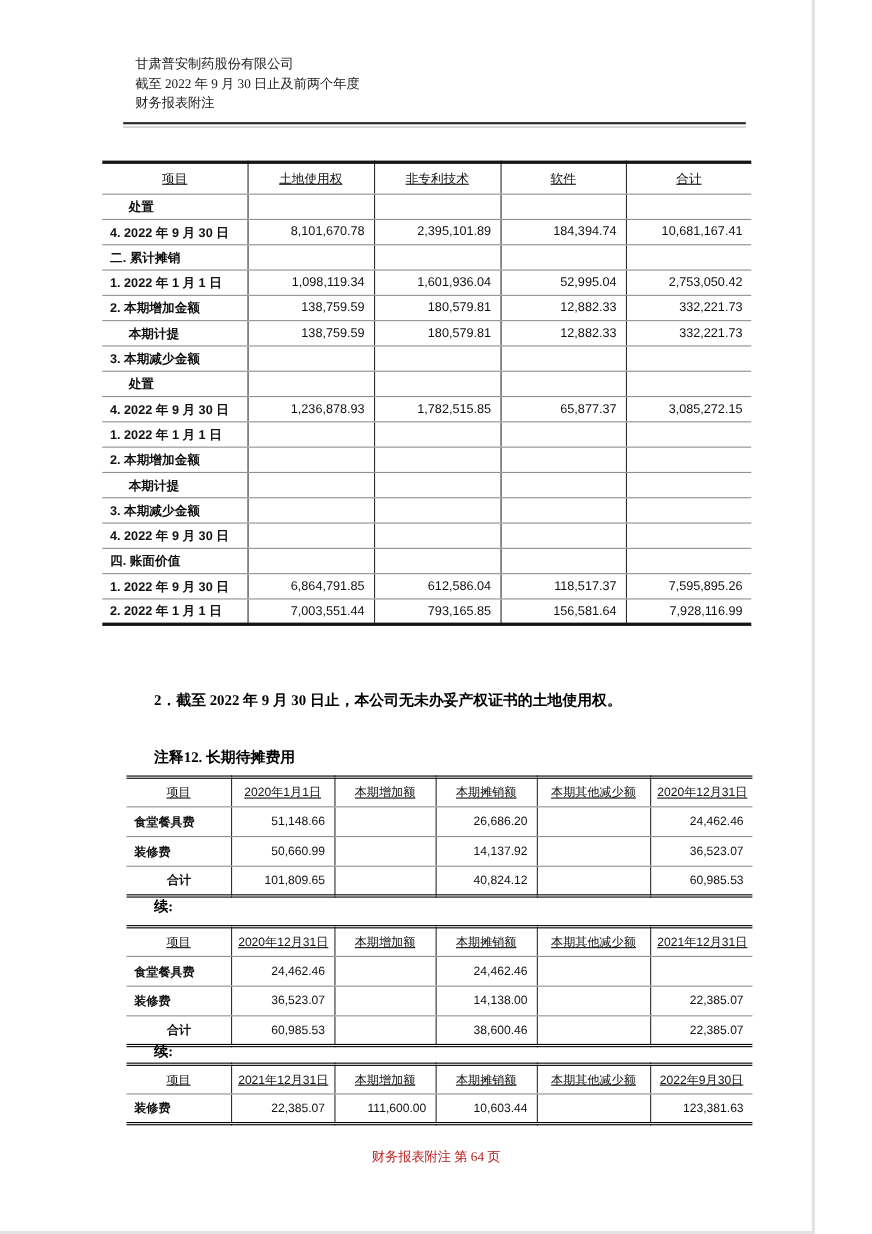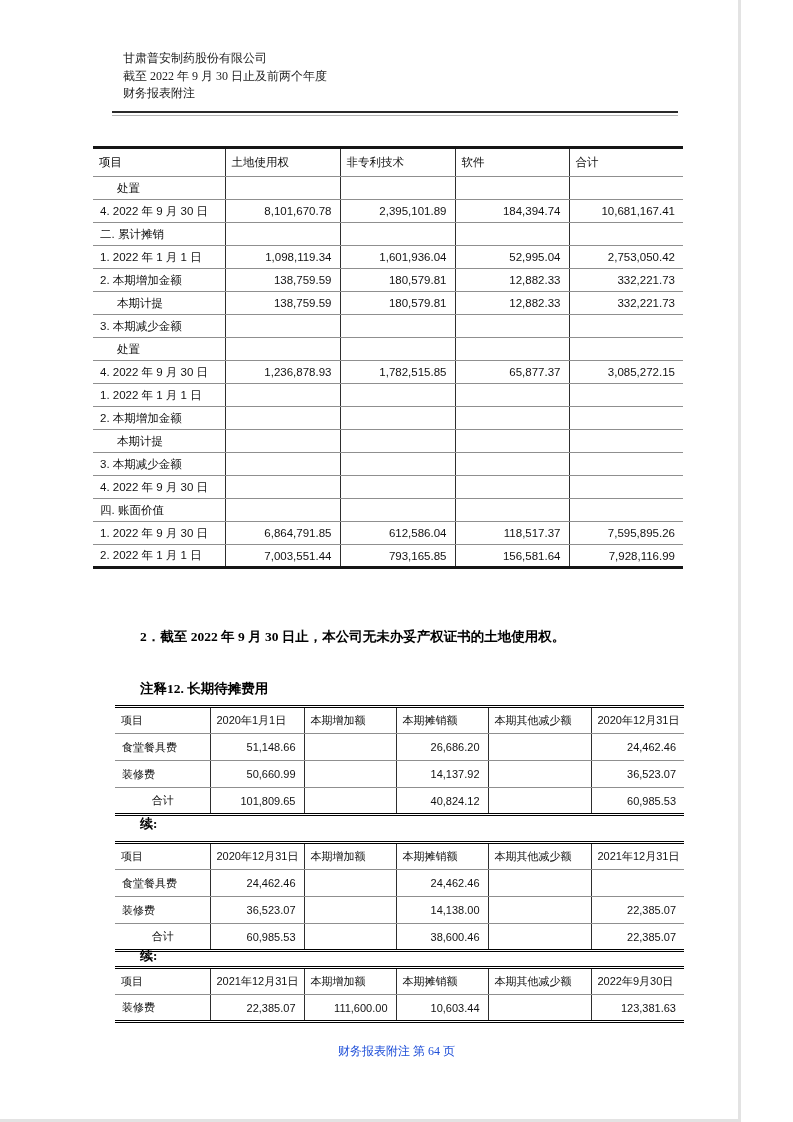--- a/index.html
+++ b/index.html
@@ -33,22 +33,22 @@
   table.fin th, table.fin td{
     overflow:hidden;white-space:nowrap;
     border-left:1px solid #2e2e2e;
     border-bottom:1px solid #8f8f8f;
     font-weight:normal;
     padding:0 6px;
     vertical-align:middle;
   }
   table.fin tr > :first-child{border-left:none;}
   table.fin tr > :last-child{border-right:none;}
-  table.fin thead th{text-align:left;}
-  table.fin td.label{text-align:left;padding-left:7px;}
+  table.fin thead th{text-align:center;text-decoration:underline;}
+  table.fin td.label{text-align:left;padding-left:7px;font-weight:bold;}
   table.fin td.label.indent{padding-left:24px;}
   table.fin td.label.total{text-align:center;}
   table.fin td.num{text-align:right;padding-right:8px;}
   
   #tbl1-wrap{position:absolute;left:93px;top:146px;}
   #tbl1-wrap table{width:590px;font-size:11.5px;border-top:3px solid #151515;border-bottom:3px solid #151515;}
   #tbl1-wrap thead tr{height:29px;}
   #tbl1-wrap tbody tr{height:23px;}
   
   .small-wrap table{width:569px;font-size:11px;border-top:3px double #000;border-bottom:3px double #000;}
@@ -62,21 +62,21 @@
     font-family:Liberation Serif, serif;
     font-weight:bold;font-size:13.5px;color:#000;white-space:nowrap;
   }
   #note2{left:140px;top:628px;}
   #note12-title{left:140px;top:680px;}
   #cont1{left:140px;top:815px;font-size:13px;}
   #cont2{left:140px;top:947px;font-size:13px;}
   
   .doc-footer{
     position:absolute;left:0;top:1043px;width:793px;
-    text-align:center;font-size:12px;color:#1d4ed8;
+    text-align:center;font-size:12px;color:#b91c1c;
     font-family:"Liberation Serif", serif;
   }
 </style>
 </head>
 <body>
 
 <div class="page">
 
   <div class="doc-header">
     <div>甘肃普安制药股份有限公司</div>

